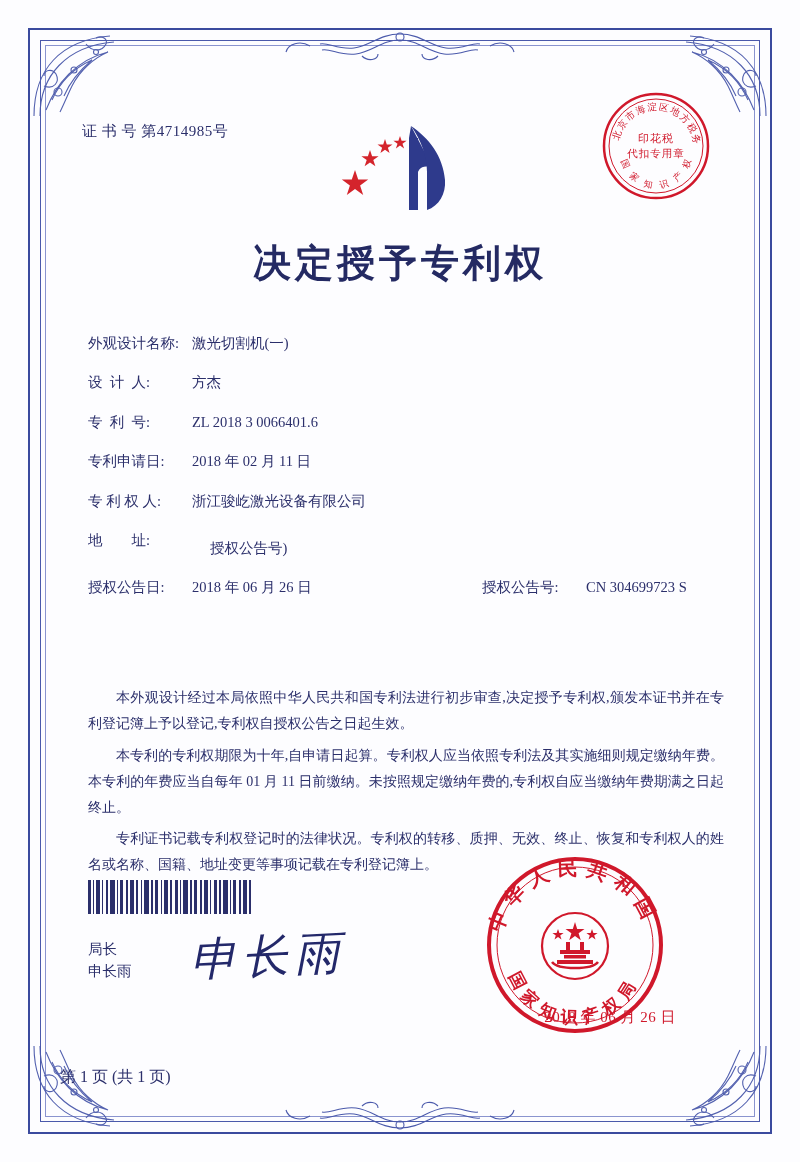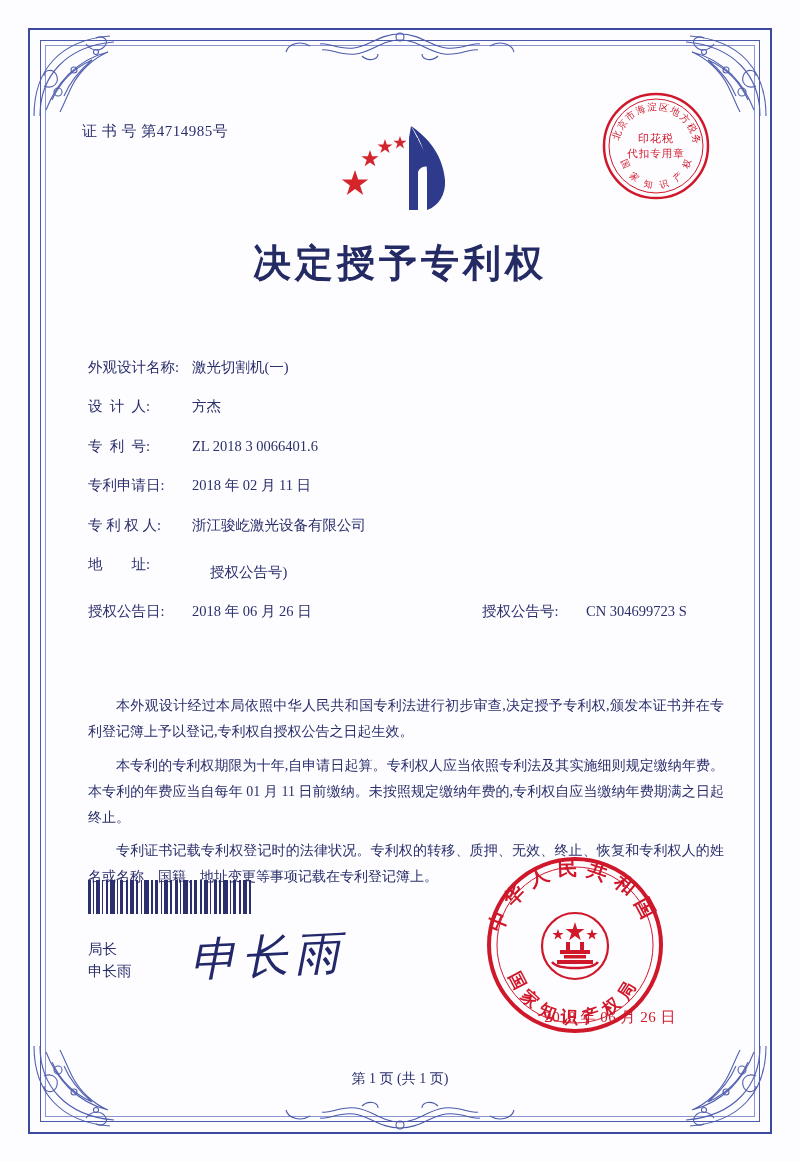--- a/index.html
+++ b/index.html
@@ -124,21 +124,20 @@
   }
 
   .fields {
     position: absolute;
     left: 28px;
     right: 10px;
     top: 275px;
     font-size: 14.5px;
     line-height: 1.2;
     color: #2b2f6b;
-    margin-top: 24px;
   }
   .field-row {
     display: flex;
     align-items: flex-start;
     margin-bottom: 22px;
   }
   .field-label {
     width: 104px;
     flex: 0 0 104px;
     white-space: pre;
@@ -168,21 +167,21 @@
     position: absolute;
     left: 28px;
     right: 16px;
     top: 625px;
     font-size: 14px;
     line-height: 1.85;
     color: #2b2f6b;
     text-align: justify;
   }
   .paragraphs p {
-    margin: 8px 0 6px 0;
+    margin: 0 0 6px 0;
     text-indent: 28px;
   }
 
   
   .barcode {
     position: absolute;
     left: 28px;
     top: 820px;
     width: 220px;
     height: 34px;
@@ -234,22 +233,22 @@
     font-size: 15px;
     color: #d0182b;
     letter-spacing: .5px;
     font-family: "Liberation Serif", "DejaVu Serif", serif;
   }
 
   .page-footer {
     position: absolute;
     left: 0; right: 0;
     bottom: 14px;
-    text-align: center;
-    font-size: 14px;
+    text-align: left;
+    font-size: 16px;
     color: #2b2f6b;
     font-family: Liberation Serif, serif;
   }
 </style>
 </head>
 <body>
 
 <div class="page">
 
   <div class="frame-outer"></div>

